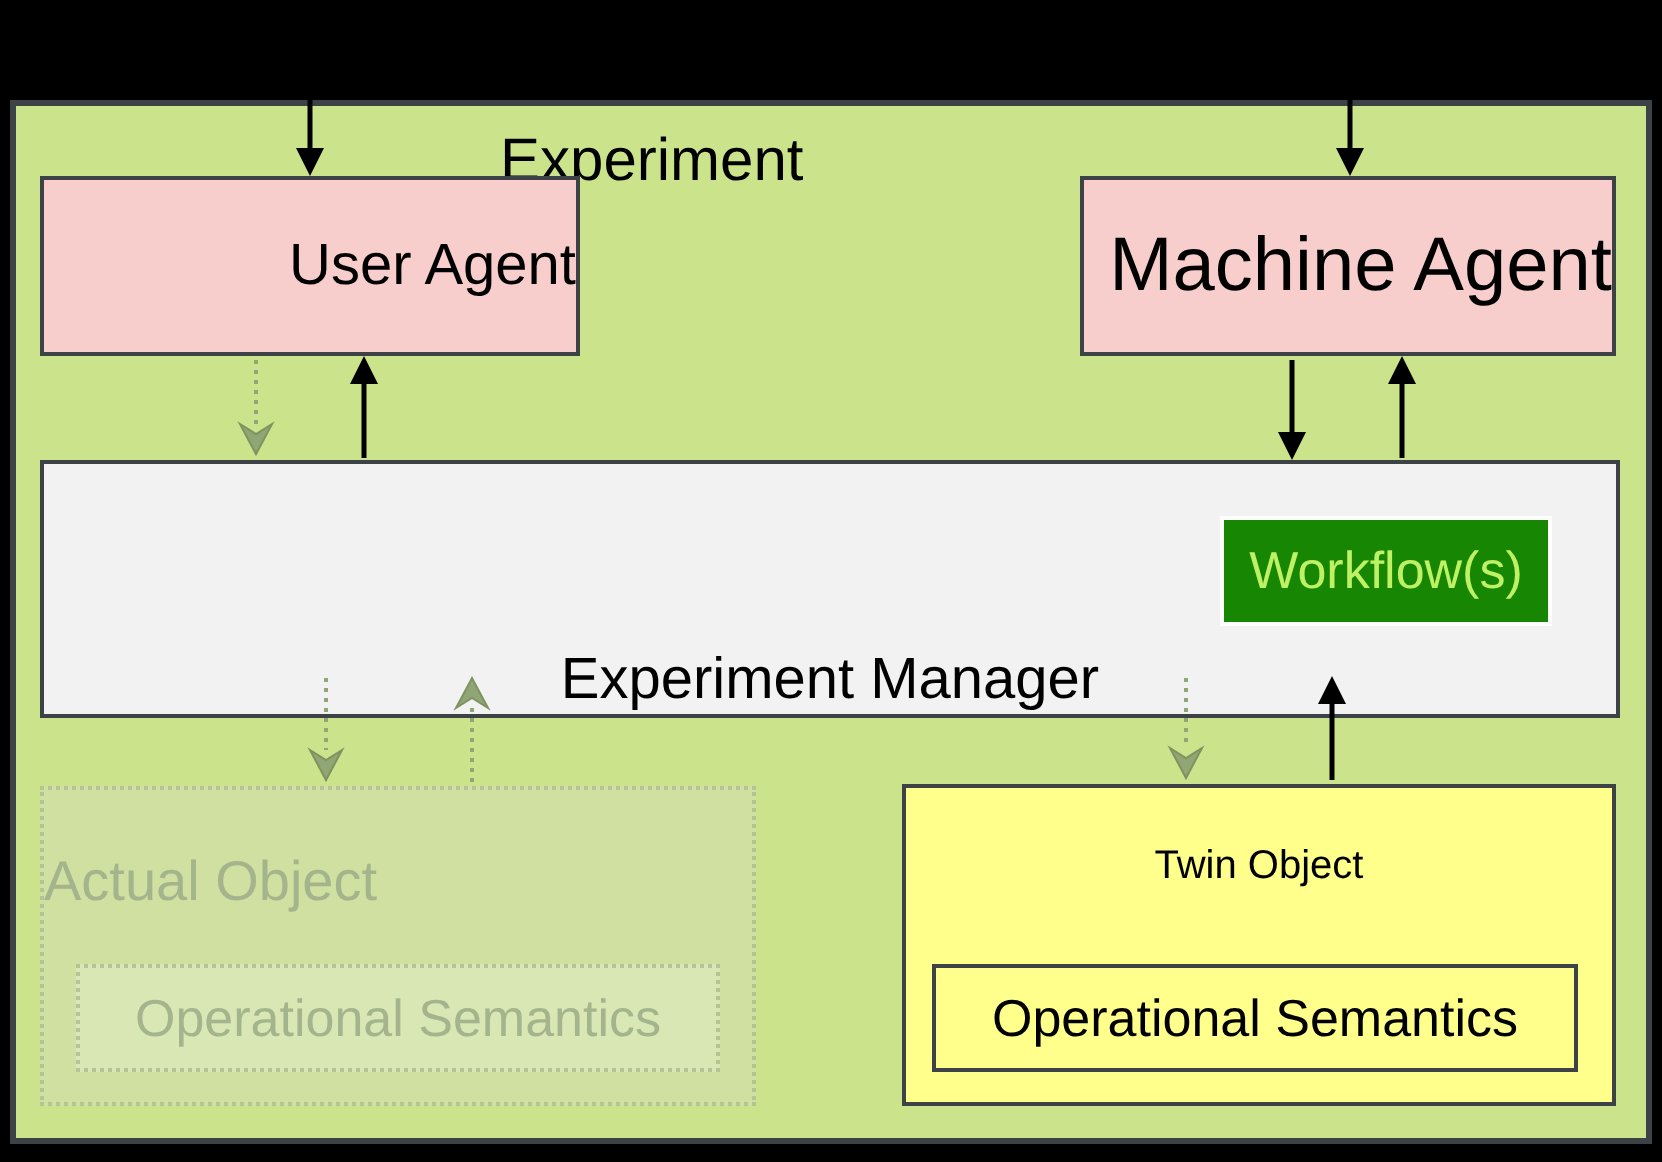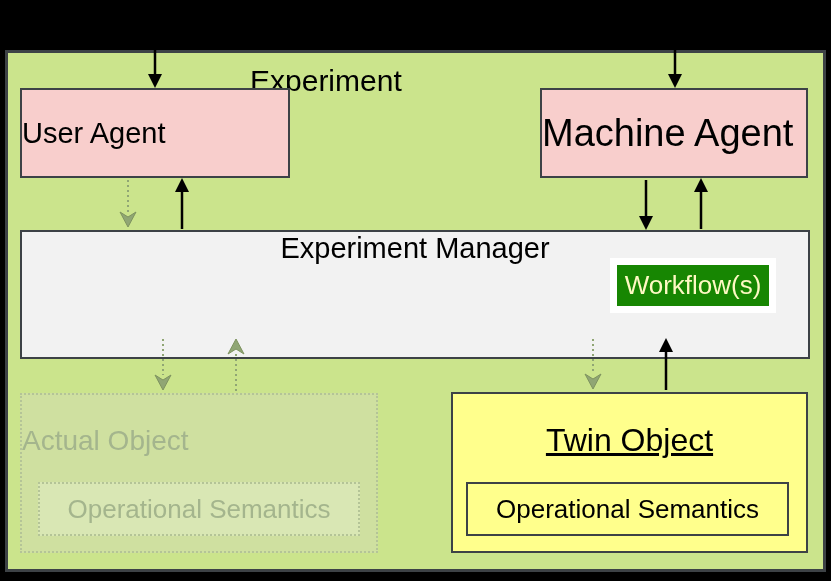--- a/index.html
+++ b/index.html
@@ -34,43 +34,43 @@
   }
 
   .diagram-title {
     position: absolute; left: 250px; top: 64px; width: 330px;
     text-align: left;
     font-size: 30px; color: #000;
   }
 
   .node {
     position: absolute;
-    display: flex; align-items: center; justify-content: flex-start;
+    display: flex; align-items: center; justify-content: flex-end;
     text-align: center;
     border: 2px solid var(--border-dark);
     color: #000;
   }
 
   .user-agent   { left: 20px;  top: 88px; width: 270px; height: 90px; background: var(--box-pink); font-size: 29px; }
   .machine-agent{ left: 540px; top: 88px; width: 268px; height: 90px; background: var(--box-pink); font-size: 38px; }
 
   .manager {
     left: 20px; top: 230px; width: 790px; height: 129px;
     background: var(--box-gray);
     flex-direction: column;
     font-size: 29px; line-height: 33px;
   }
 
   .workflow {
     position: absolute; left: 610px; top: 258px;
     width: 166px; height: 55px;
     display: flex; align-items: center; justify-content: center;
     background: var(--workflow-green);
-    border: 7px solid #ffffff;
-    color: #fef9c3; font-size: 26px;
+    border: 2px solid #ffffff;
+    color: #bef264; font-size: 26px;
   }
 
   .actual-object {
     position: absolute; left: 20px; top: 393px;
     width: 358px; height: 160px;
     background: var(--faded-fill);
     border: 2px dotted var(--faded-border);
     color: var(--faded-text);
   }
   .actual-object .obj-title {
@@ -86,21 +86,21 @@
   }
 
   .twin-object {
     position: absolute; left: 451px; top: 392px;
     width: 357px; height: 161px;
     background: var(--box-yellow);
     border: 2px solid var(--border-dark);
     color: #000;
   }
   .twin-object .obj-title {
-    margin-top: 28px; text-align: center; font-size: 32px; text-decoration: underline;
+    margin-top: 28px; text-align: center; font-size: 20px;
   }
   .twin-os {
     position: absolute; left: 13px; top: 88px;
     width: 323px; height: 54px;
     display: flex; align-items: center; justify-content: center;
     background: var(--box-yellow);
     border: 2px solid var(--border-dark);
     font-size: 26px;
   }
 

